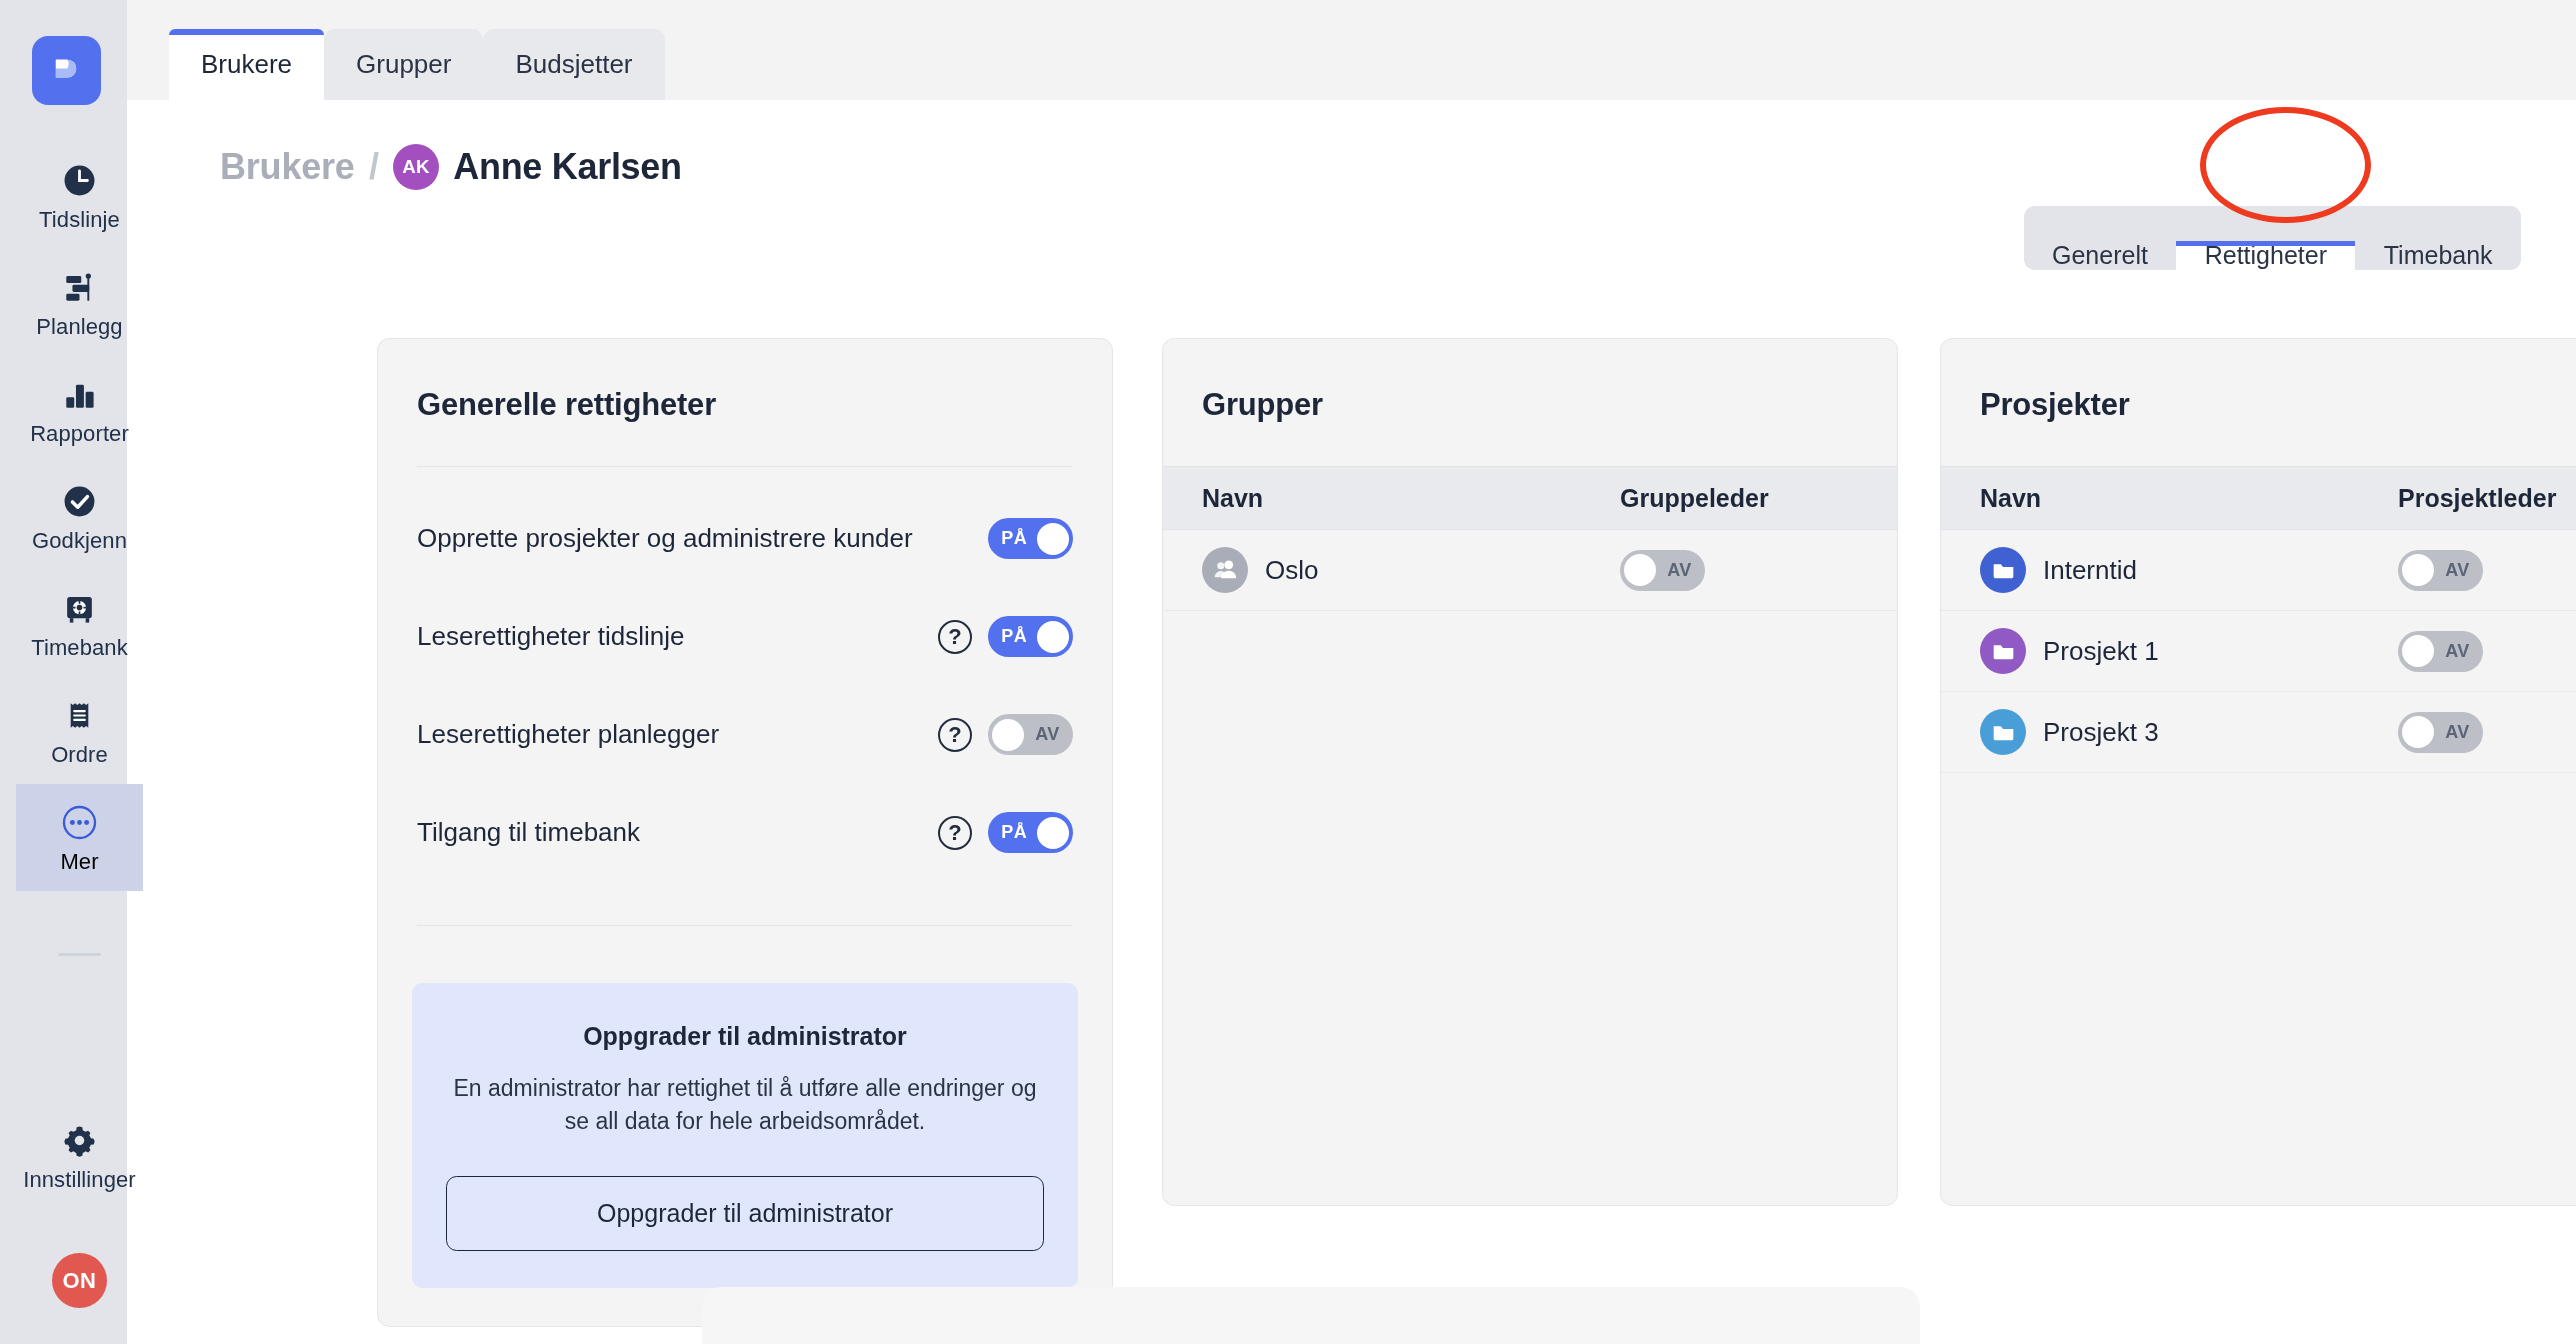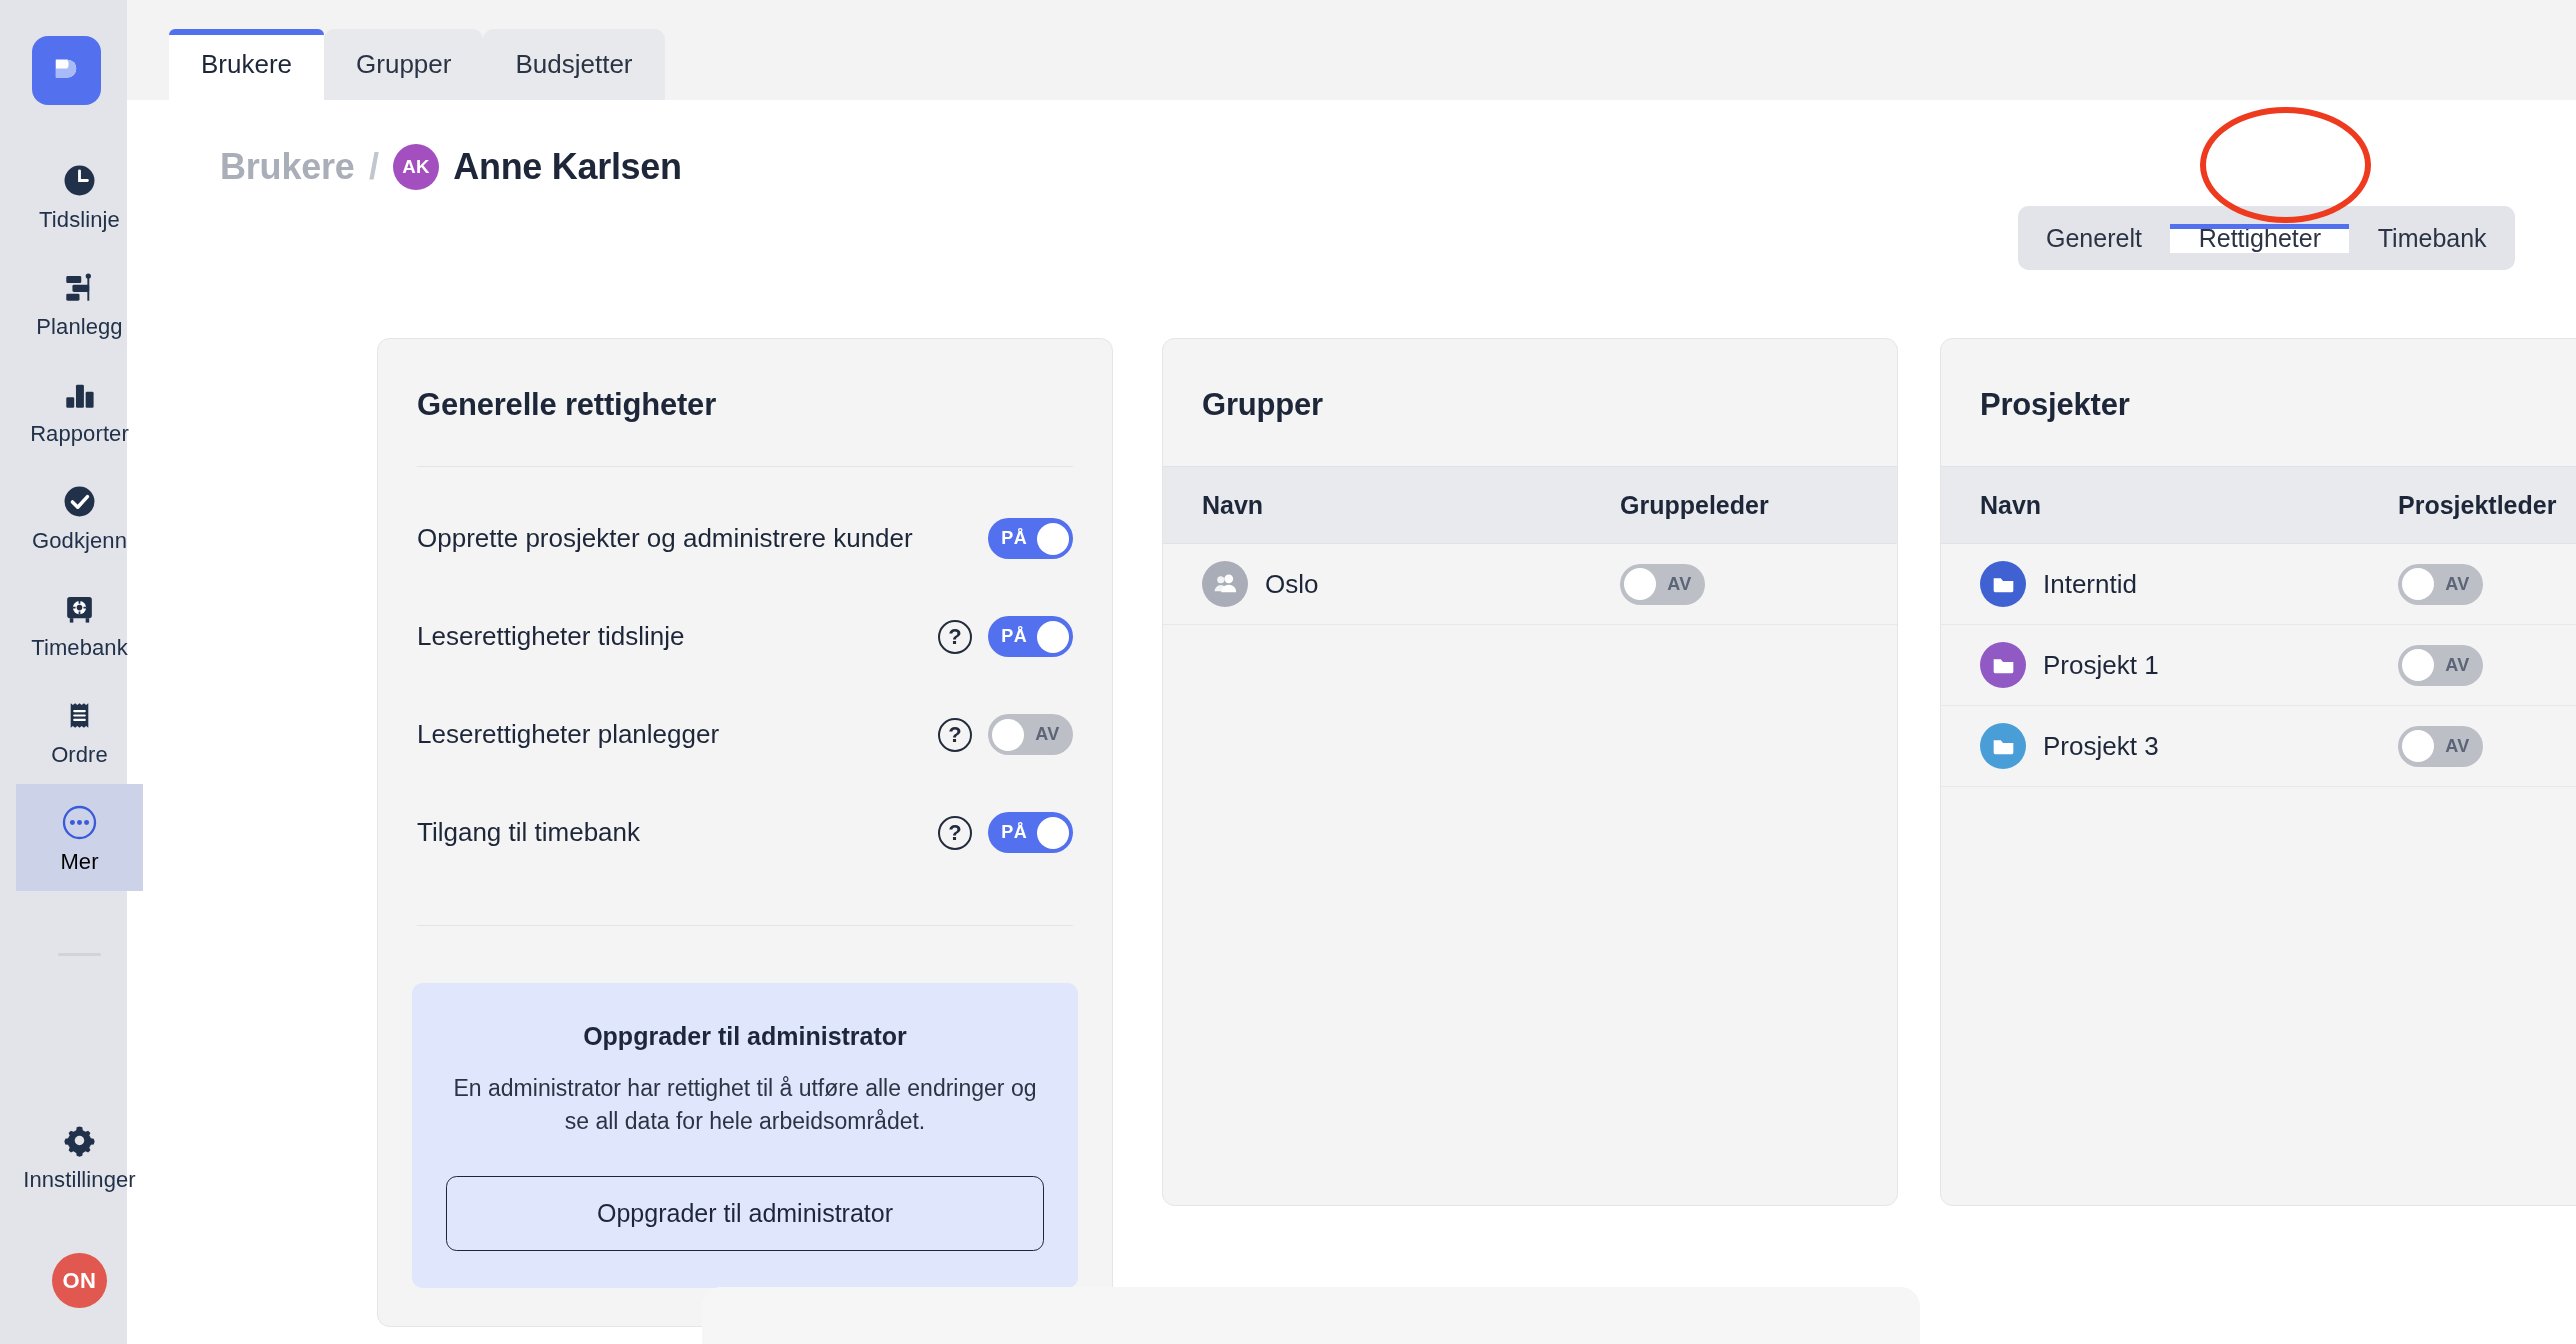--- a/index.html
+++ b/index.html
@@ -86,23 +86,23 @@
   .crumb-avatar {
     width: 46px; height: 46px; border-radius: 50%;
     background: #a34fc0; color: #fff;
     display: flex; align-items: center; justify-content: center;
     font-size: 18.7px; font-weight: 700; letter-spacing: 0.4px;
   }
   .crumb-current { font-size: 36px; font-weight: 700; color: #1d2739; letter-spacing: -0.3px; }
 
   
   .segmented {
-    position: absolute; right: 61px; top: 138px;
+    position: absolute; right: 55px; top: 138px;
     transform: translateY(-50%);
-    display: flex; align-items: center;
+    display: flex; align-items: flex-end;
     background: #e2e4e9; border-radius: 10.7px; height: 64px;
     padding: 0;
   }
   .seg {
     position: relative; display: flex; align-items: center;
     padding: 0 28.4px; font-size: 25px; color: #2b3445;
     border-radius: 10.7px; cursor: pointer;
   }
   .seg.active { background: #ffffff; border-radius: 0; }
   .seg.active::before {
@@ -168,21 +168,21 @@
   .upgrade-title { font-size: 25px; font-weight: 700; color: #1d2739; }
   .upgrade-body { font-size: 23px; color: #2b3445; line-height: 1.45; margin-top: 21.3px; }
   .upgrade-btn {
     margin-top: 37px; width: 100%; height: 75px;
     border: 1.8px solid #1d2739; border-radius: 10.7px; background: transparent;
     font-size: 25px; color: #1d2739; font-family: inherit; cursor: pointer;
   }
 
   
   .t-head {
-    display: flex; align-items: center; height: 78px;
+    display: flex; align-items: center; height: 64px;
     background: #e8eaed; border-top: 0.9px solid #e0e2e7; border-bottom: 0.9px solid #e0e2e7;
     margin-top: 43px; padding: 0 39px;
   }
   .t-head .c-name { flex: 1; font-size: 25px; font-weight: 700; color: #1d2739; }
   .t-head .c-lead { width: 238px; font-size: 25px; font-weight: 700; color: #1d2739; }
   .t-row {
     display: flex; align-items: center; height: 81px;
     padding: 0 39px; border-bottom: 0.9px solid #e7e8ec;
   }
   .t-row .c-name { flex: 1; display: flex; align-items: center; gap: 17px; font-size: 26px; color: #1d2739; }

